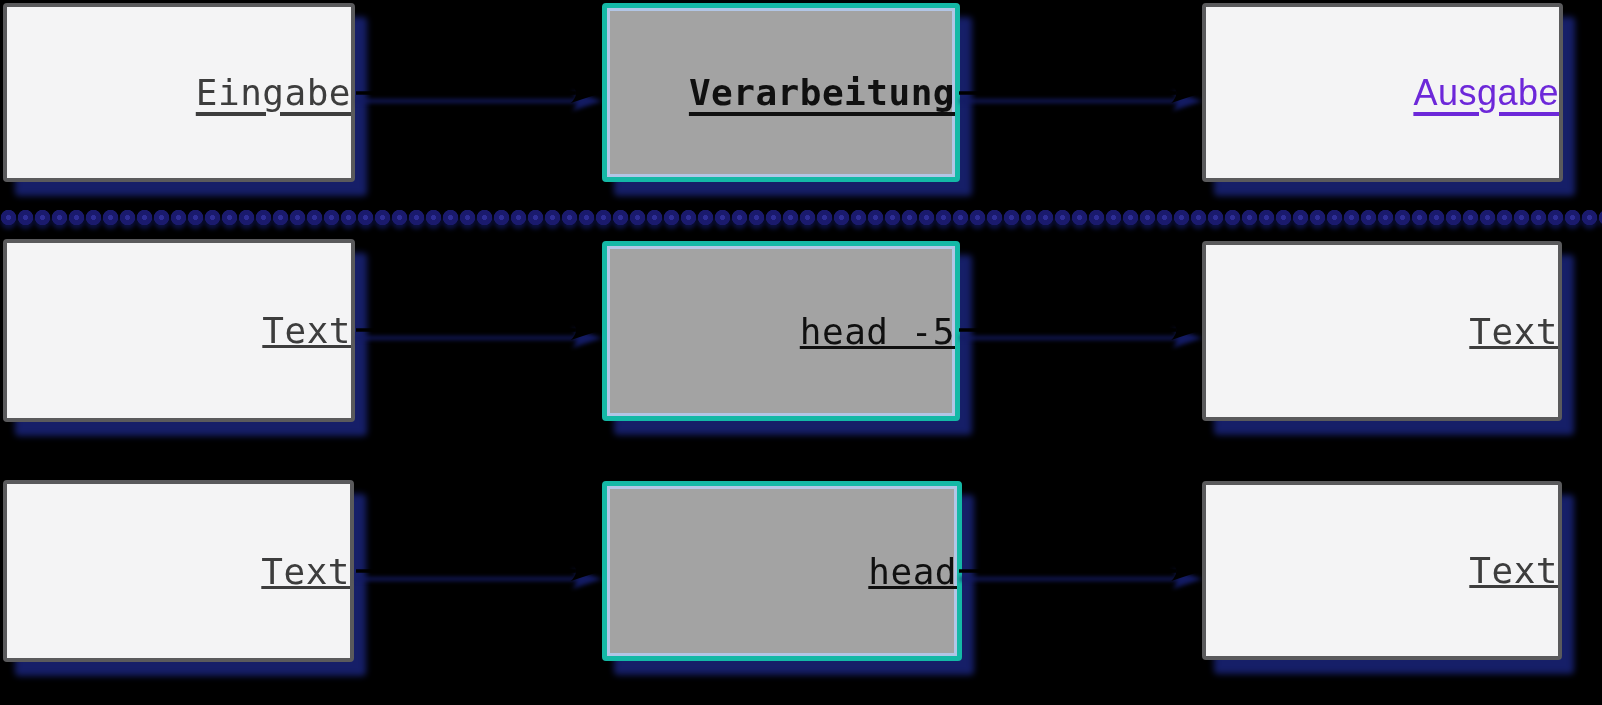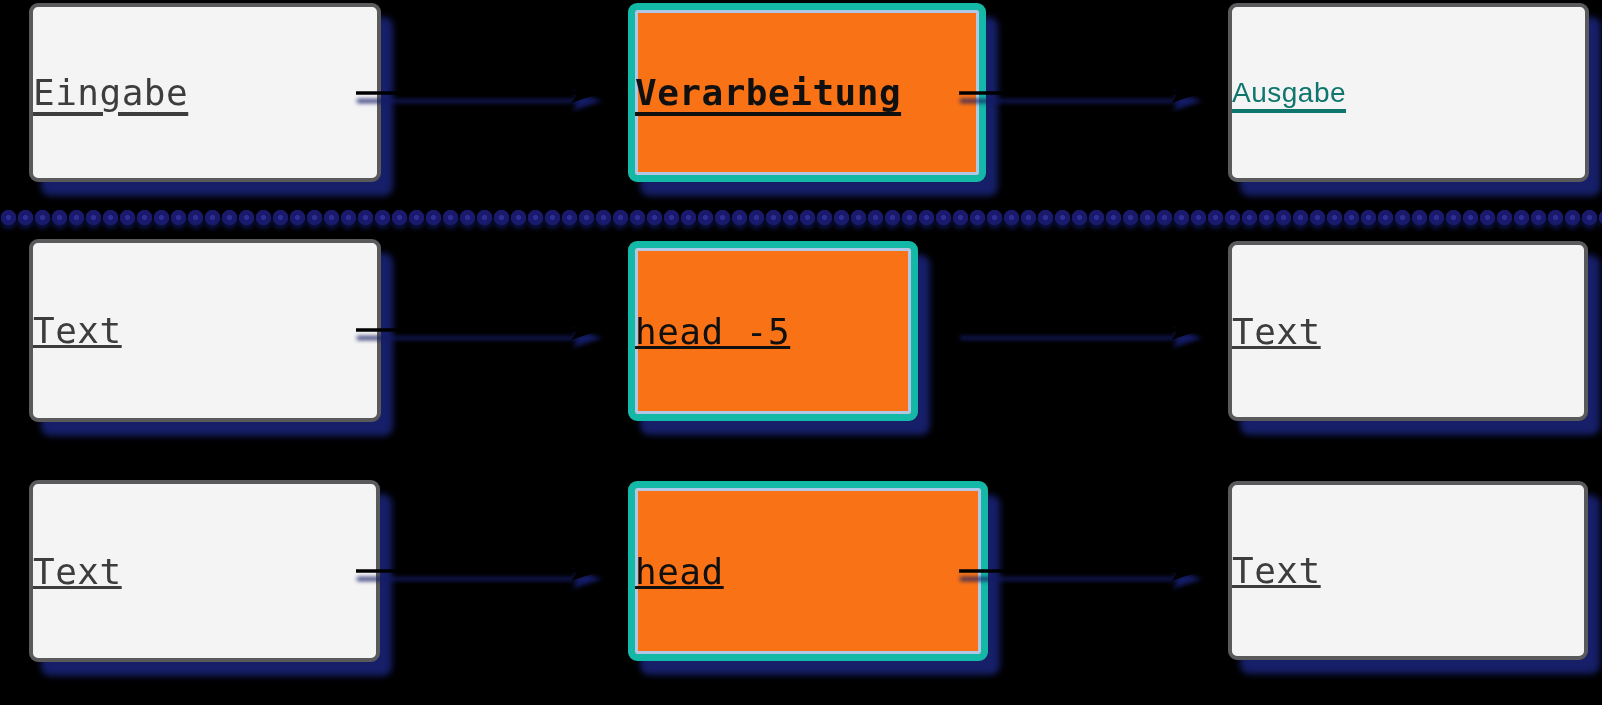--- a/index.html
+++ b/index.html
@@ -14,55 +14,54 @@
     background: #000000;
     overflow: hidden;
     font-family: "DejaVu Sans Mono", "Liberation Mono", monospace;
   }
 
   
   .box {
     position: absolute;
     display: flex;
     align-items: center;
-    justify-content: flex-start;
-    border-radius: 9px;
+    justify-content: flex-end;
+    border-radius: 4px;
     box-sizing: border-box;
-    margin-left: 26px;
   }
   .io-box {
     background: #f4f4f5;
     border: 4px solid #5a5a5c;
     box-shadow: 12px 14px 6px 0 #161f68;
     color: #3d3d3d;
   }
   .proc-box {
-    background: #f97316;
-    border: 7px solid #14b8a6;
+    background: #a3a3a3;
+    border: 5px solid #14b8a6;
     box-shadow: inset 0 0 0 3px #b2c6e6, 12px 14px 6px 0 #161f68;
     color: #101010;
   }
 
   
   .lbl {
     font-size: 36px;
     letter-spacing: 0.5px;
     white-space: pre;
     text-decoration: underline;
   }
   .underlined {
     text-decoration: underline;
     text-decoration-thickness: 4px;
     text-underline-offset: 7px;
   }
   .bold { font-weight: bold; }
   .sans {
     font-family: "Liberation Sans", sans-serif;
-    font-size: 28px;
-    color: #0f766e;
+    font-size: 36px;
+    color: #6d28d9;
   }
 
   
   .arrow {
     position: absolute;
     height: 22px;
     filter: drop-shadow(1px 8px 2px #131b63);
   }
   .arrow svg { display: block; width: 100%; height: 100%; }
   .arrow line { stroke: #000000; stroke-width: 3.5; }
@@ -121,21 +120,21 @@
     <span class="lbl">Text</span>
   </div>
 
   <div class="arrow" style="left:355px; top:319px; width:247px;">
     <svg viewBox="0 0 246 22" preserveAspectRatio="none">
       <line x1="1" y1="11" x2="220" y2="11"></line>
       <path d="M215 1 L245 11 L215 21 Q225 11 215 1 Z"></path>
     </svg>
   </div>
 
-  <div class="box proc-box" style="left:602px; top:241px; width:290px; height:180px;">
+  <div class="box proc-box" style="left:602px; top:241px; width:358px; height:180px;">
     <span class="lbl">head -5</span>
   </div>
 
   <div class="arrow" style="left:958px; top:319px; width:244px;">
     <svg viewBox="0 0 246 22" preserveAspectRatio="none">
       <line x1="1" y1="11" x2="220" y2="11"></line>
       <path d="M215 1 L245 11 L215 21 Q225 11 215 1 Z"></path>
     </svg>
   </div>
 

